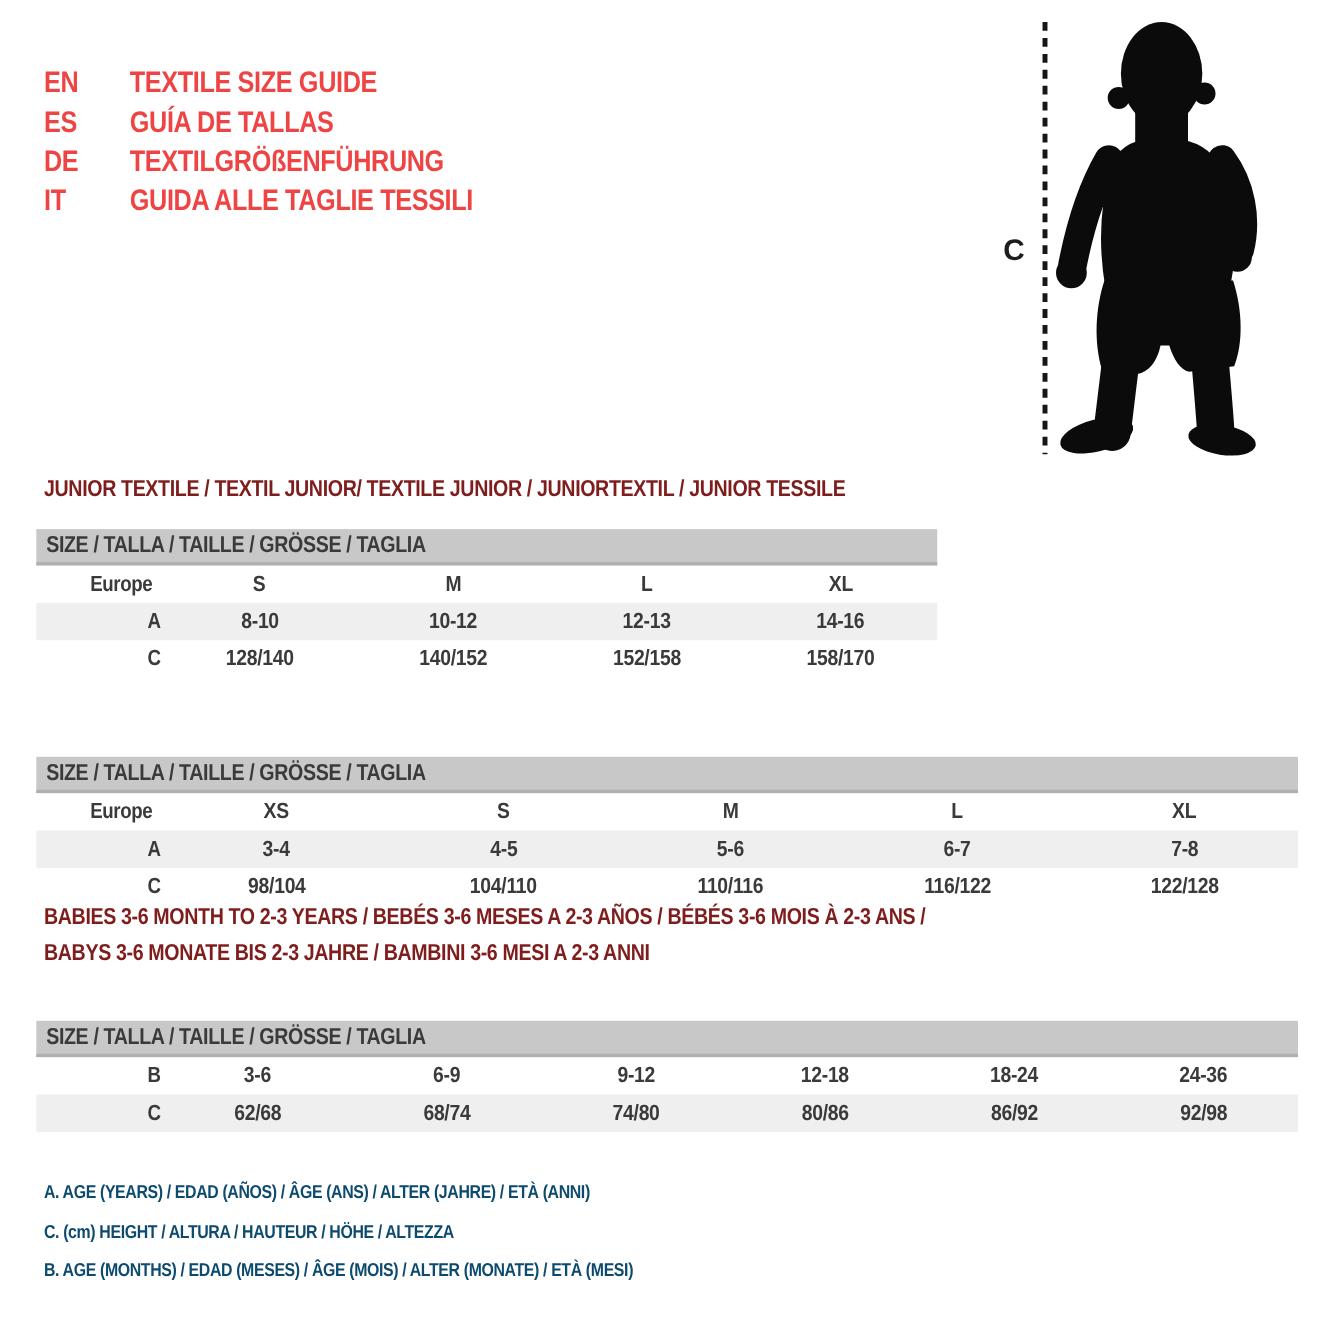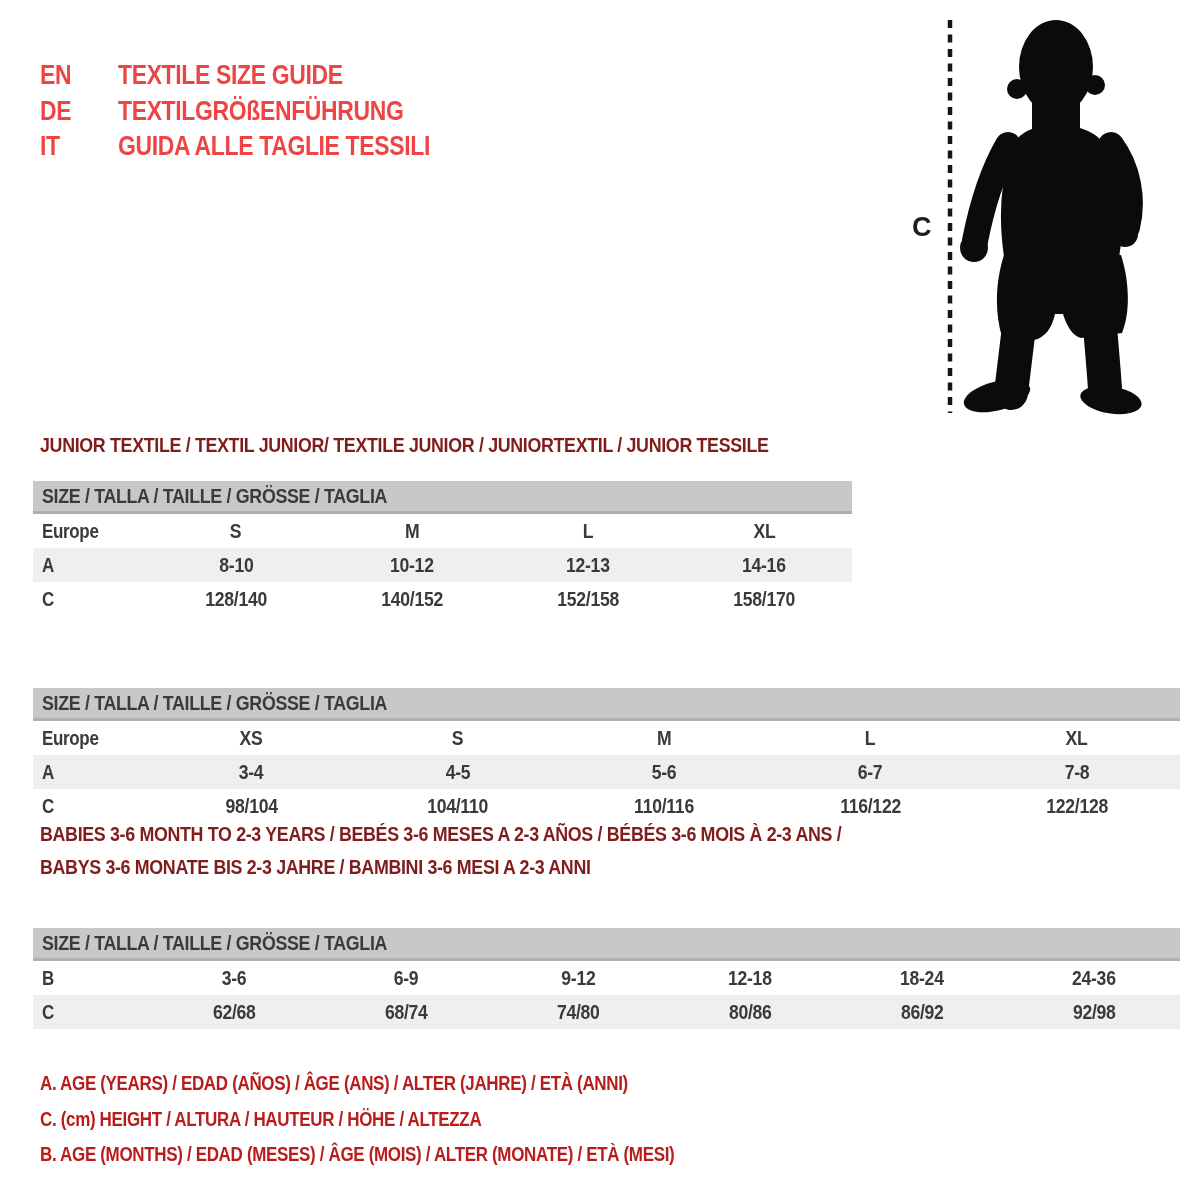--- a/index.html
+++ b/index.html
@@ -35,36 +35,40 @@
   .size-table.children{top:688px;width:1147px;}
   .size-table.babies{top:928px;width:1147px;}
   .bar{height:30px;background:#c8c8c8;border-bottom:3px solid #b0b0b0;
        display:flex;align-items:center;padding-left:9px;
        font-size:21px;font-weight:bold;color:#3a3a3a;}
   .grid{display:grid;align-items:center;height:34px;font-size:20px;font-weight:bold;color:#3a3a3a;}
   .g4{grid-template-columns:115px repeat(4,1fr);}
   .g5{grid-template-columns:115px repeat(5,1fr);}
   .g6{grid-template-columns:115px repeat(6,1fr);}
   .alt{background:#efefef;}
-  .lbl{padding-left:9px;text-align:left;}
+  .lbl{padding-left:9px;text-align:right;}
   .val{text-align:center;}
 
   
-  .legend{position:absolute;left:40px;top:1066px;font-size:20px;font-weight:bold;
-          color:#b91c1c;line-height:35.5px;}
+  .legend{position:absolute;left:40px;top:1066px;font-size:17px;font-weight:bold;
+          color:#0c4a6e;line-height:35.5px;}
 </style>
 </head>
 <body>
 
 <div class="page">
 
   <div class="lang">
     <div class="lang-row">
       <span class="lang-code"><span class="cond">EN</span></span>
       <span class="cond">TEXTILE SIZE GUIDE</span>
+    </div>
+    <div class="lang-row">
+      <span class="lang-code"><span class="cond">ES</span></span>
+      <span class="cond">GUÍA DE TALLAS</span>
     </div>
     <div class="lang-row">
       <span class="lang-code"><span class="cond">DE</span></span>
       <span class="cond">TEXTILGRÖßENFÜHRUNG</span>
     </div>
     <div class="lang-row">
       <span class="lang-code"><span class="cond">IT</span></span>
       <span class="cond">GUIDA ALLE TAGLIE TESSILI</span>
     </div>
   </div>

